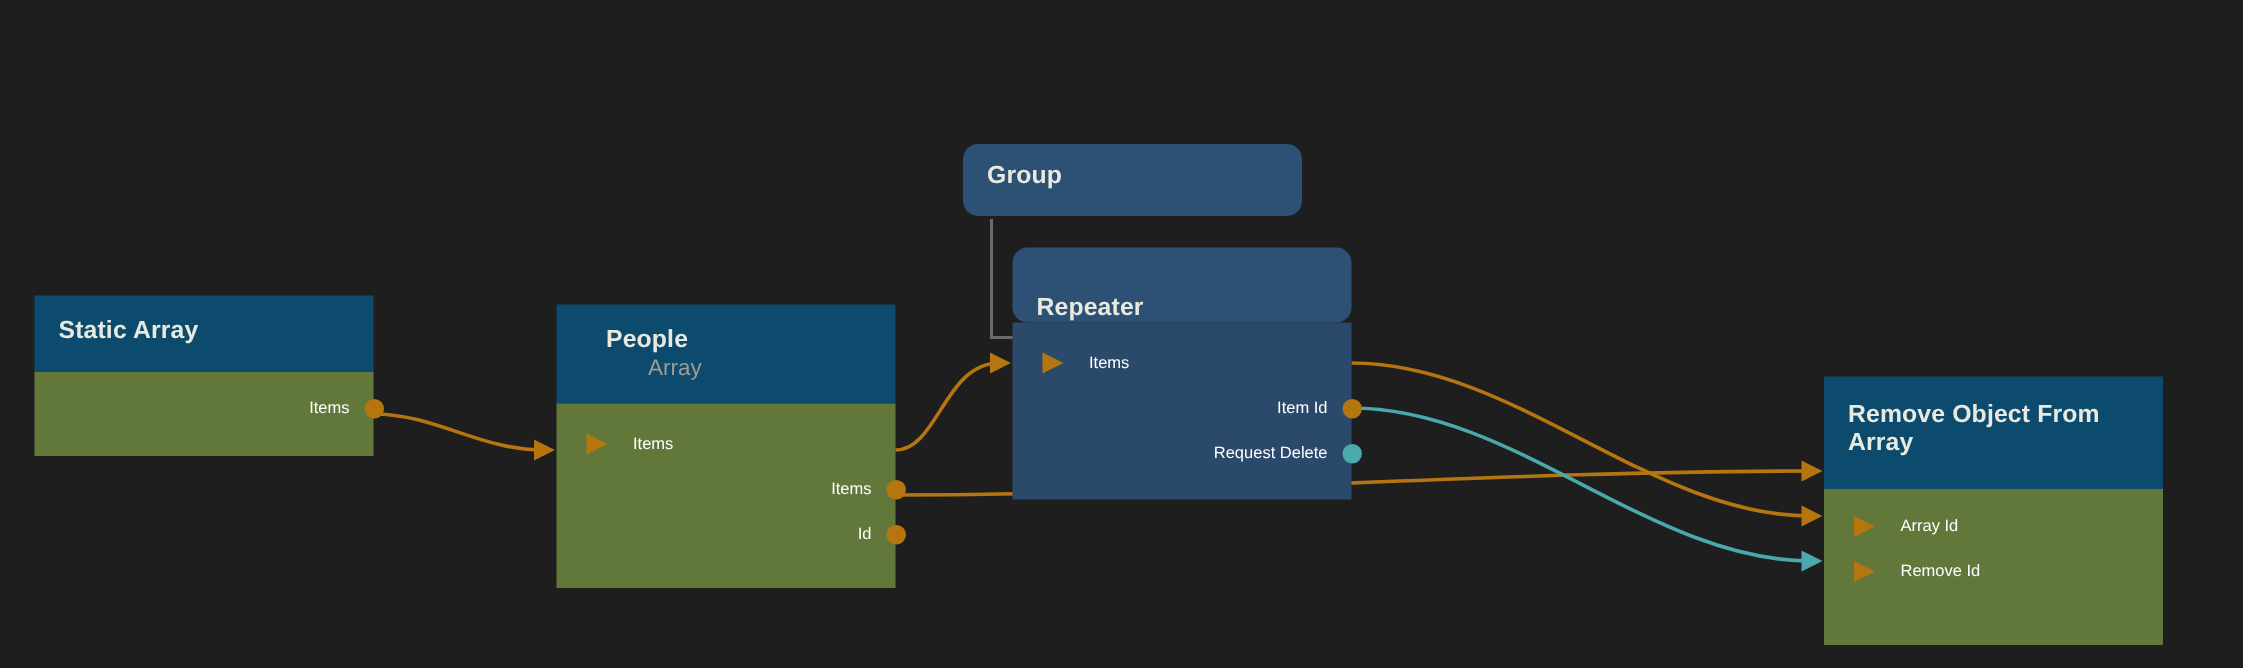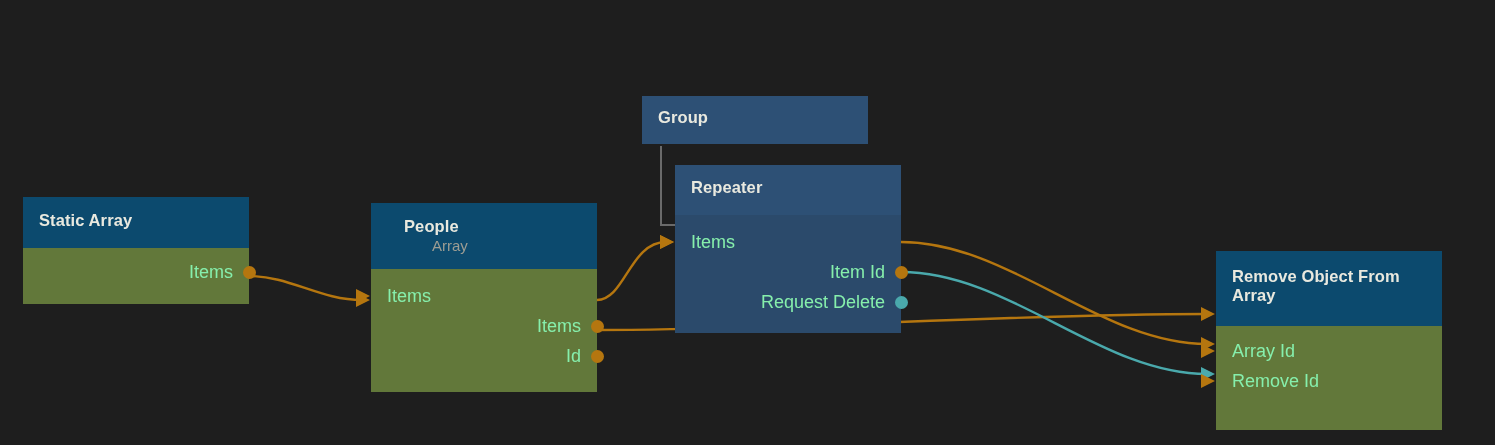--- a/index.html
+++ b/index.html
@@ -49,31 +49,32 @@
     line-height: 1.2;
     margin-top: 1px;
     margin-left: 28px;
   }
   .node-body {
     position: relative;
     padding: 10px 0 16px 0;
   }
   .green .node-header { background: #0c4a6e; }
   .green .node-body   { background: #62783a; }
-  .blue  .node-header { background: #2d5075; }
+  .blue  .node-header { background: #2d5075; border-radius: 10px; }
   .blue  .node-body   { background: #2b4a6b; }
 
   .port-row {
     position: relative;
     height: 30px;
     line-height: 30px;
     padding: 0 16px;
-    font-size: 18px;
-    color: #86efac;
+    font-size: 11px;
+    color: #ffffff;
     white-space: nowrap;
+    margin-left: 35px;
   }
   .port-row.out { text-align: right; }
   .port-row.in  { text-align: left; }
 
   
   .port-dot {
     position: absolute;
     width: 13px;
     height: 13px;
     border-radius: 50%;
@@ -104,21 +105,21 @@
   #node-remove       { left: 1216px; top: 213px;  width: 226px; }
 
   #node-static-array .node-header { padding-bottom: 14px; height: 51px; }
   #node-static-array .node-body   { padding-top: 9px; padding-bottom: 17px; }
 
   #node-people .node-header { height: 66px; padding-left: 33px; }
   #node-people .node-body   { padding-top: 12px; padding-bottom: 21px; }
 
   #node-group .node-header  { height: 48px; padding-top: 12px; }
 
-  #node-repeater .node-header { height: 50px; padding-top: 13px; }
+  #node-repeater .node-header { height: 50px; padding-top: 31px; }
   #node-repeater .node-body   { padding-top: 12px; padding-bottom: 16px; }
 
   #node-remove .node-header { height: 75px; padding-top: 16px; margin-top: 38px; }
   #node-remove .node-body   { padding-top: 10px; padding-bottom: 34px; }
 
   
   #group-bracket {
     position: absolute;
     left: 660px;
     top: 146px;

